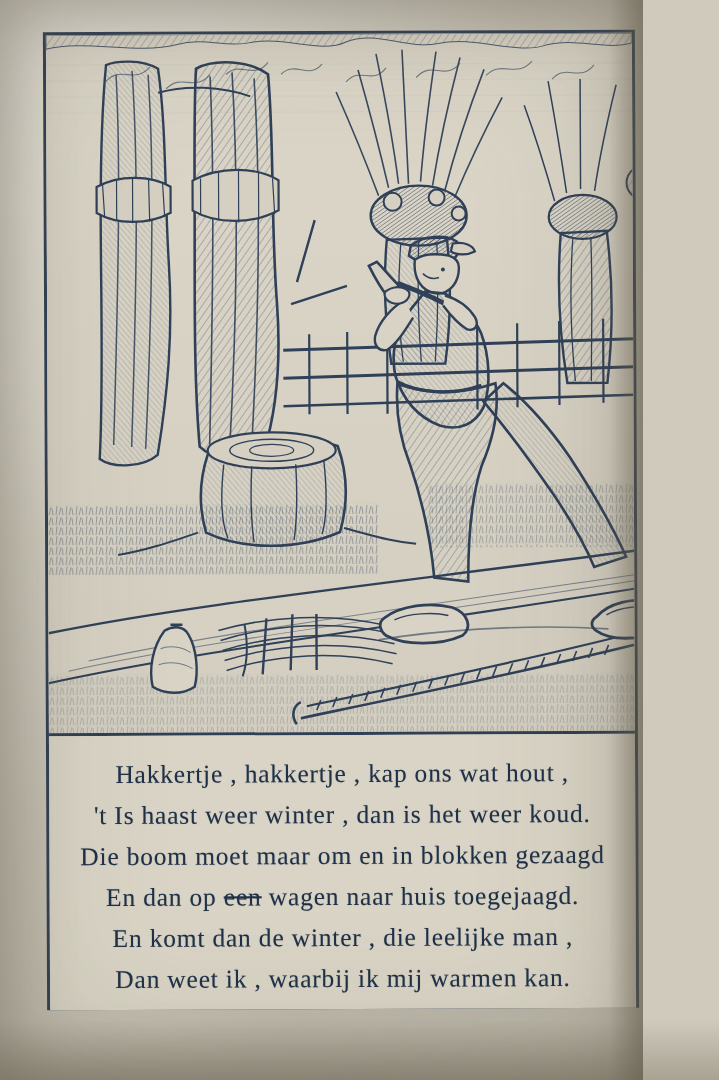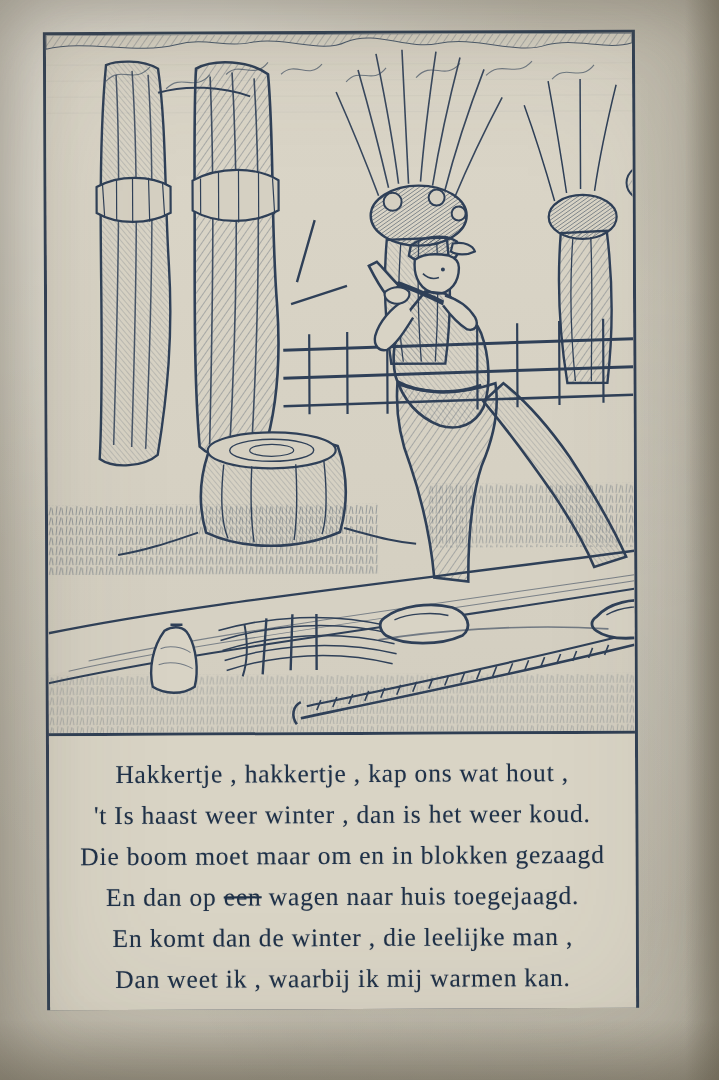--- a/index.html
+++ b/index.html
@@ -11,21 +11,21 @@
     height: 1080px;
     overflow: hidden;
     background: #cfcabc;
     font-family: "Liberation Serif", serif;
   }
 
   
   .page {
     position: absolute;
     left: 0; top: 0;
-    width: 719px;
+    width: 643px;
     height: 1080px;
     background:
       radial-gradient(ellipse at 30% 25%, #dedacb 0%, #d4cfc0 45%, #c8c3b3 100%);
   }
   
   .grain {
     position: absolute;
     inset: 0;
     background-image:
       radial-gradient(circle at 12% 8%, rgba(255,255,255,0.25) 0 12%, rgba(255,255,255,0) 40%),

